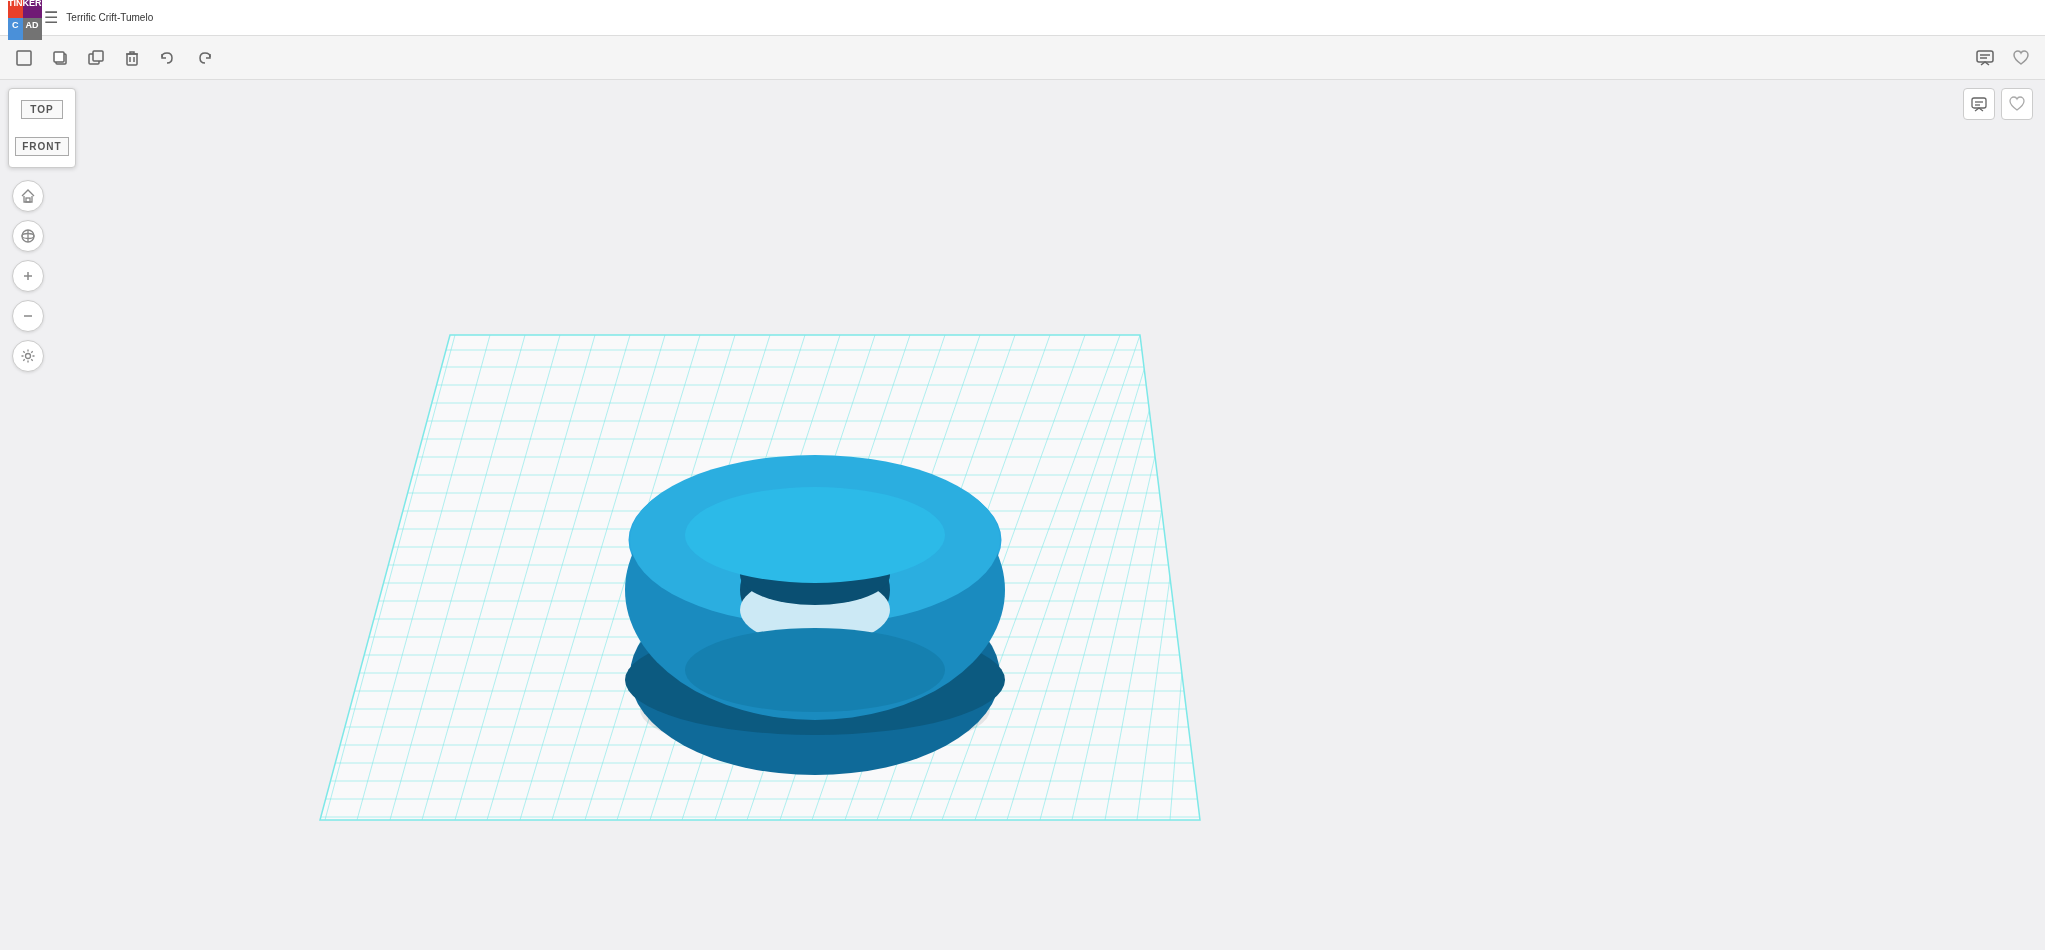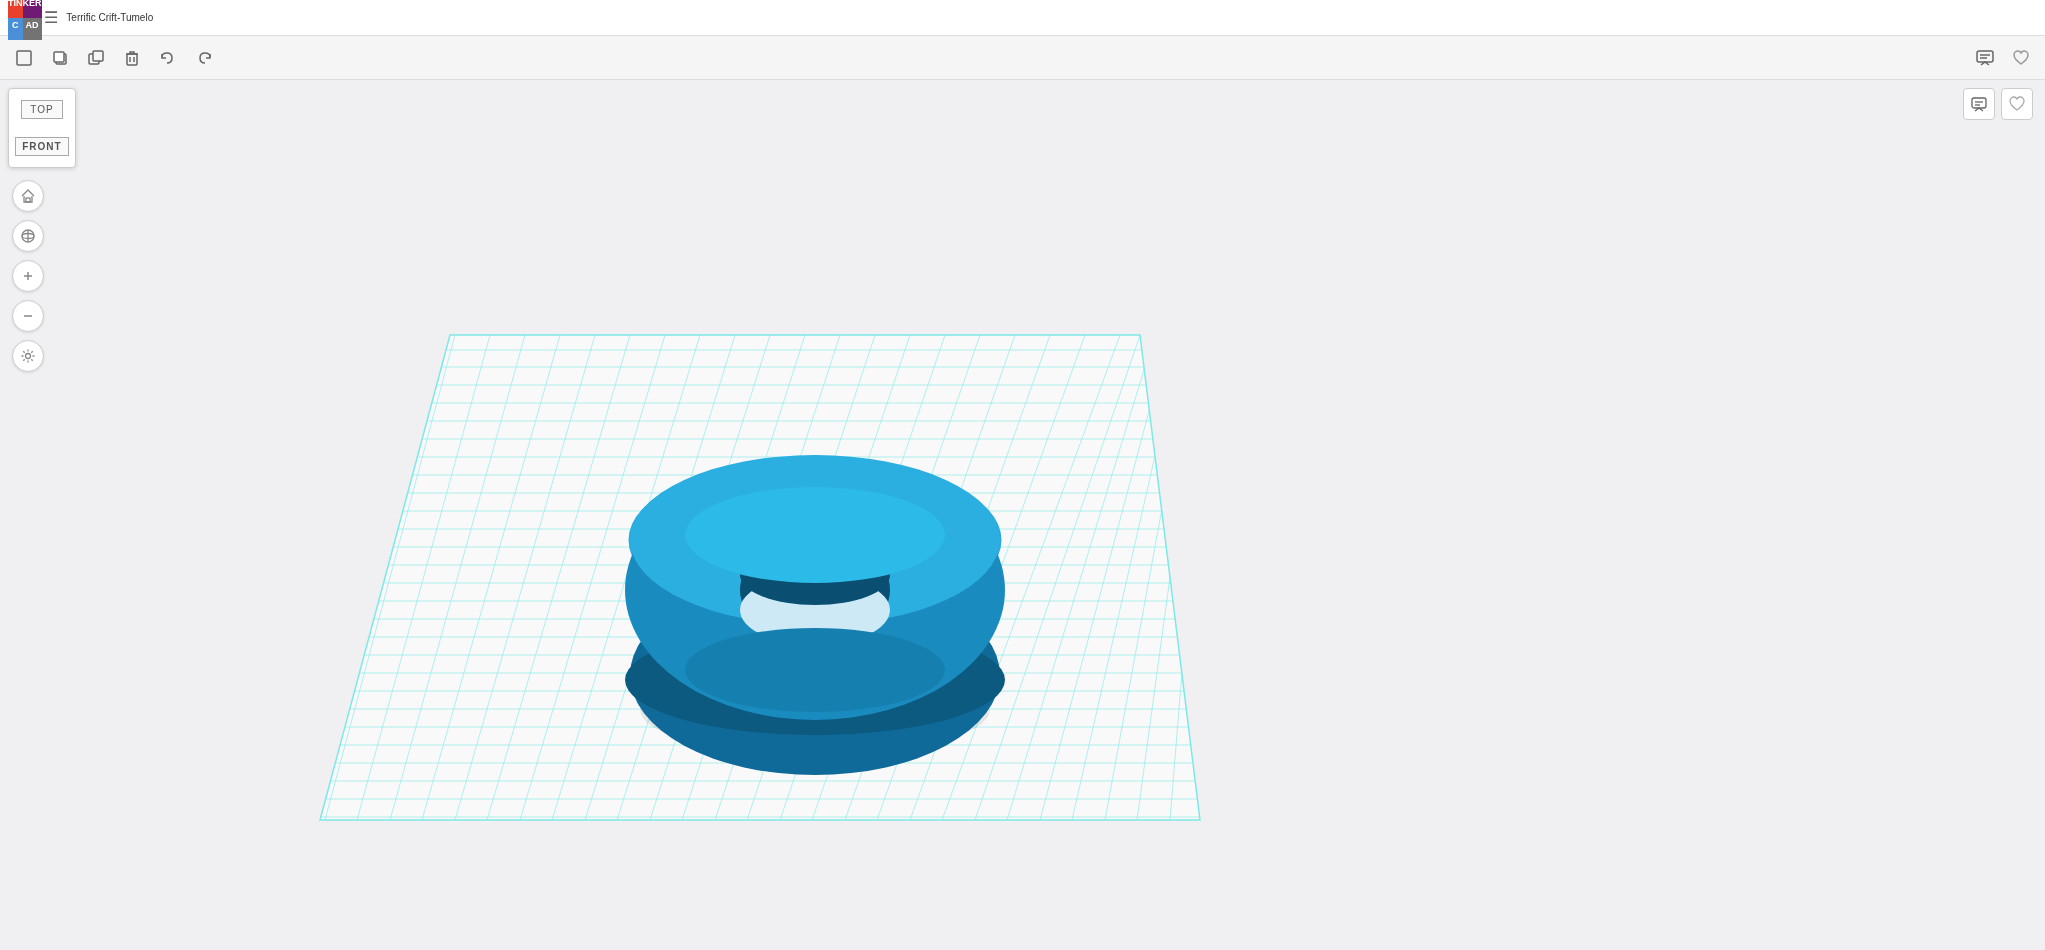--- a/index.html
+++ b/index.html
@@ -100,21 +100,21 @@
       display: flex;
       flex-direction: column;
       align-items: center;
       justify-content: center;
       cursor: pointer;
       box-shadow: 0 1px 4px rgba(0,0,0,0.15);
       gap: 2px;
     }
     .cube-face-top {
       font-size: 10px;
-      font-weight: normal;
+      font-weight: bold;
       color: #555;
       letter-spacing: 1px;
       border: 1px solid #aaa;
       padding: 3px 8px;
       background: #f9f9f9;
     }
     .cube-face-front {
       font-size: 10px;
       font-weight: bold;
       color: #555;

